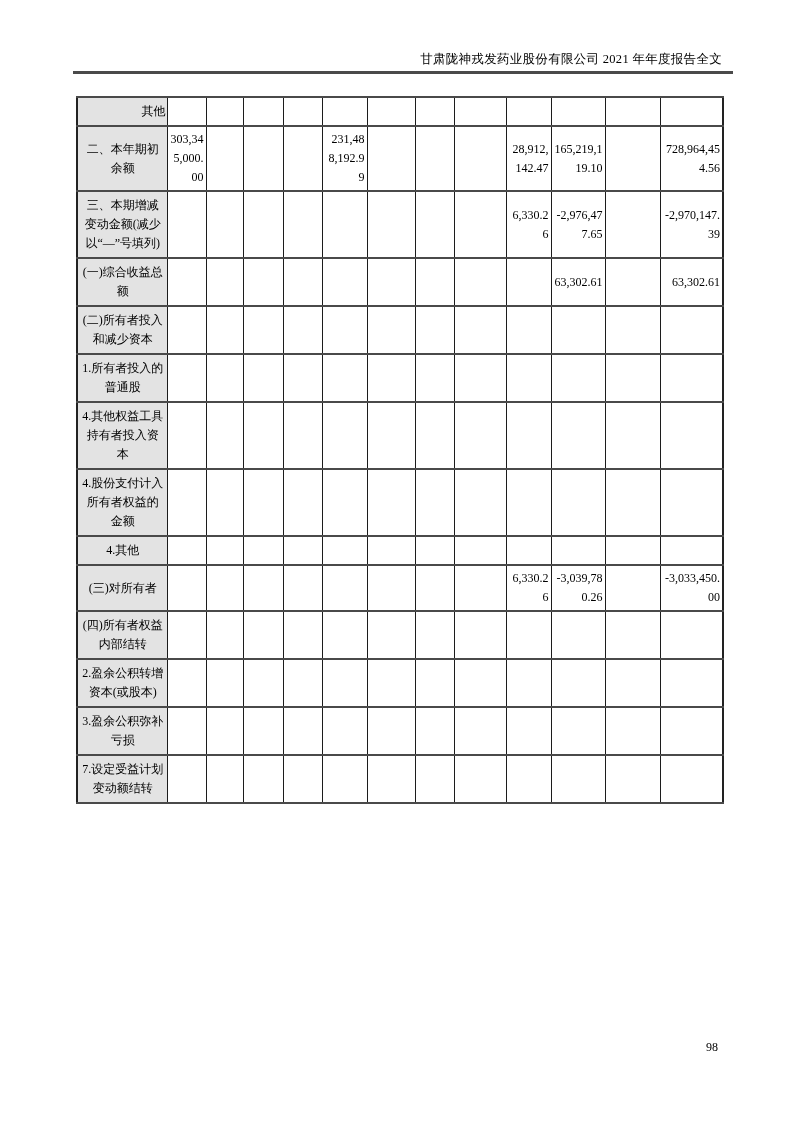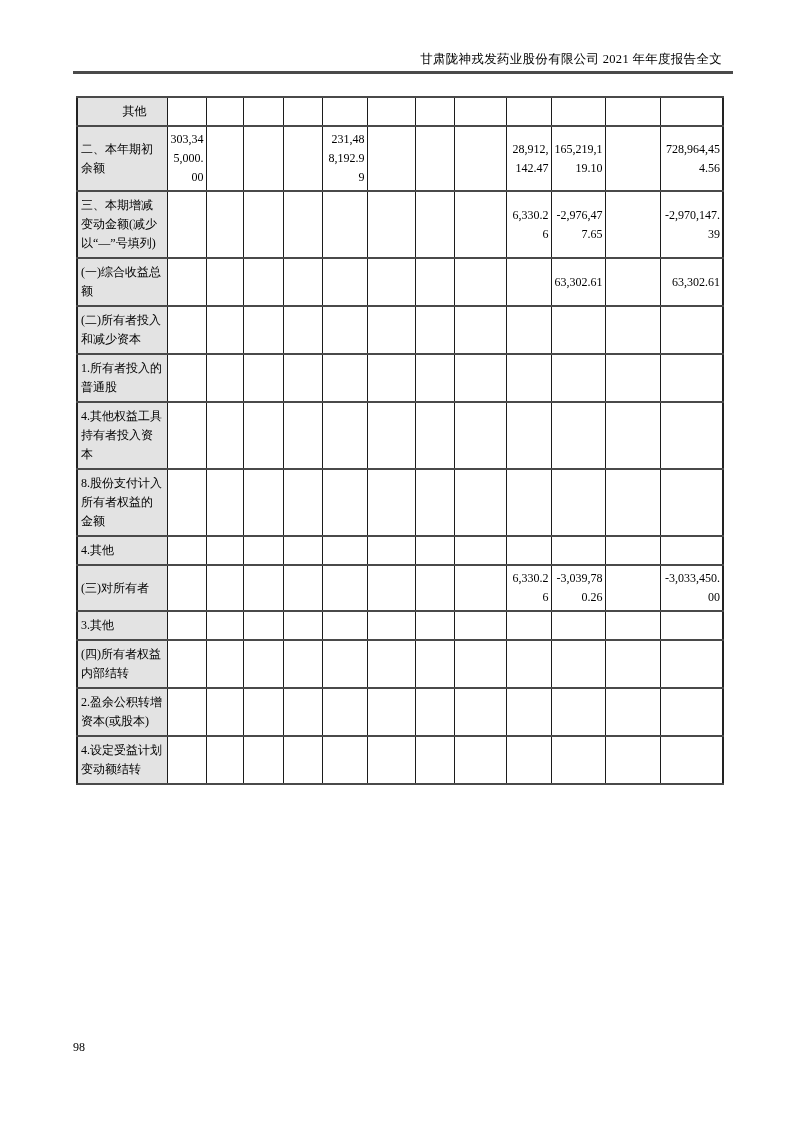--- a/index.html
+++ b/index.html
@@ -50,39 +50,40 @@
     border-bottom: 2px solid var(--grid-h, #4a4a4a);
     vertical-align: middle;
     line-height: 19px;
     overflow: hidden;
   }
   table.equity {
     border: 2px solid #222222;
   }
   td.label {
     background: var(--label-bg, #e3e3e3);
-    text-align: left;
+    text-align: center;
     padding: 4px 2px 4px 3px;
     word-break: break-all;
   }
   td.label.right {
     text-align: right;
-    padding-right: 20px;
+    padding-right: 1px;
   }
   td.num {
     text-align: right;
     padding: 3px 2px;
     word-break: break-all;
     background: #ffffff;
   }
   .page-number {
     position: absolute;
     top: 1040px;
     left: 73px;
     width: 645px;
+    text-align: right;
     font-size: 12px;
   }
 </style>
 </head>
 <body>
 
 <div class="page">
 
   <div class="report-header">甘肃陇神戎发药业股份有限公司 2021 年年度报告全文</div>
 
@@ -204,21 +205,21 @@
           <td class="num"></td>
           <td class="num"></td>
           <td class="num"></td>
           <td class="num"></td>
           <td class="num"></td>
           <td class="num"></td>
           <td class="num"></td>
           <td class="num"></td>
         </tr>
         <tr>
-          <td class="label">8.股份支付计入所有者权益的金额</td>
+          <td class="label">4.股份支付计入所有者权益的金额</td>
           <td class="num"></td>
           <td class="num"></td>
           <td class="num"></td>
           <td class="num"></td>
           <td class="num"></td>
           <td class="num"></td>
           <td class="num"></td>
           <td class="num"></td>
           <td class="num"></td>
           <td class="num"></td>
@@ -249,35 +250,20 @@
           <td class="num"></td>
           <td class="num"></td>
           <td class="num"></td>
           <td class="num"></td>
           <td class="num">6,330.26</td>
           <td class="num">-3,039,780.26</td>
           <td class="num"></td>
           <td class="num">-3,033,450.00</td>
         </tr>
         <tr>
-          <td class="label">3.其他</td>
-          <td class="num"></td>
-          <td class="num"></td>
-          <td class="num"></td>
-          <td class="num"></td>
-          <td class="num"></td>
-          <td class="num"></td>
-          <td class="num"></td>
-          <td class="num"></td>
-          <td class="num"></td>
-          <td class="num"></td>
-          <td class="num"></td>
-          <td class="num"></td>
-        </tr>
-        <tr>
           <td class="label">(四)所有者权益内部结转</td>
           <td class="num"></td>
           <td class="num"></td>
           <td class="num"></td>
           <td class="num"></td>
           <td class="num"></td>
           <td class="num"></td>
           <td class="num"></td>
           <td class="num"></td>
           <td class="num"></td>
@@ -294,21 +280,36 @@
           <td class="num"></td>
           <td class="num"></td>
           <td class="num"></td>
           <td class="num"></td>
           <td class="num"></td>
           <td class="num"></td>
           <td class="num"></td>
           <td class="num"></td>
         </tr>
         <tr>
-          <td class="label">4.设定受益计划变动额结转</td>
+          <td class="label">3.盈余公积弥补亏损</td>
+          <td class="num"></td>
+          <td class="num"></td>
+          <td class="num"></td>
+          <td class="num"></td>
+          <td class="num"></td>
+          <td class="num"></td>
+          <td class="num"></td>
+          <td class="num"></td>
+          <td class="num"></td>
+          <td class="num"></td>
+          <td class="num"></td>
+          <td class="num"></td>
+        </tr>
+        <tr>
+          <td class="label">7.设定受益计划变动额结转</td>
           <td class="num"></td>
           <td class="num"></td>
           <td class="num"></td>
           <td class="num"></td>
           <td class="num"></td>
           <td class="num"></td>
           <td class="num"></td>
           <td class="num"></td>
           <td class="num"></td>
           <td class="num"></td>

